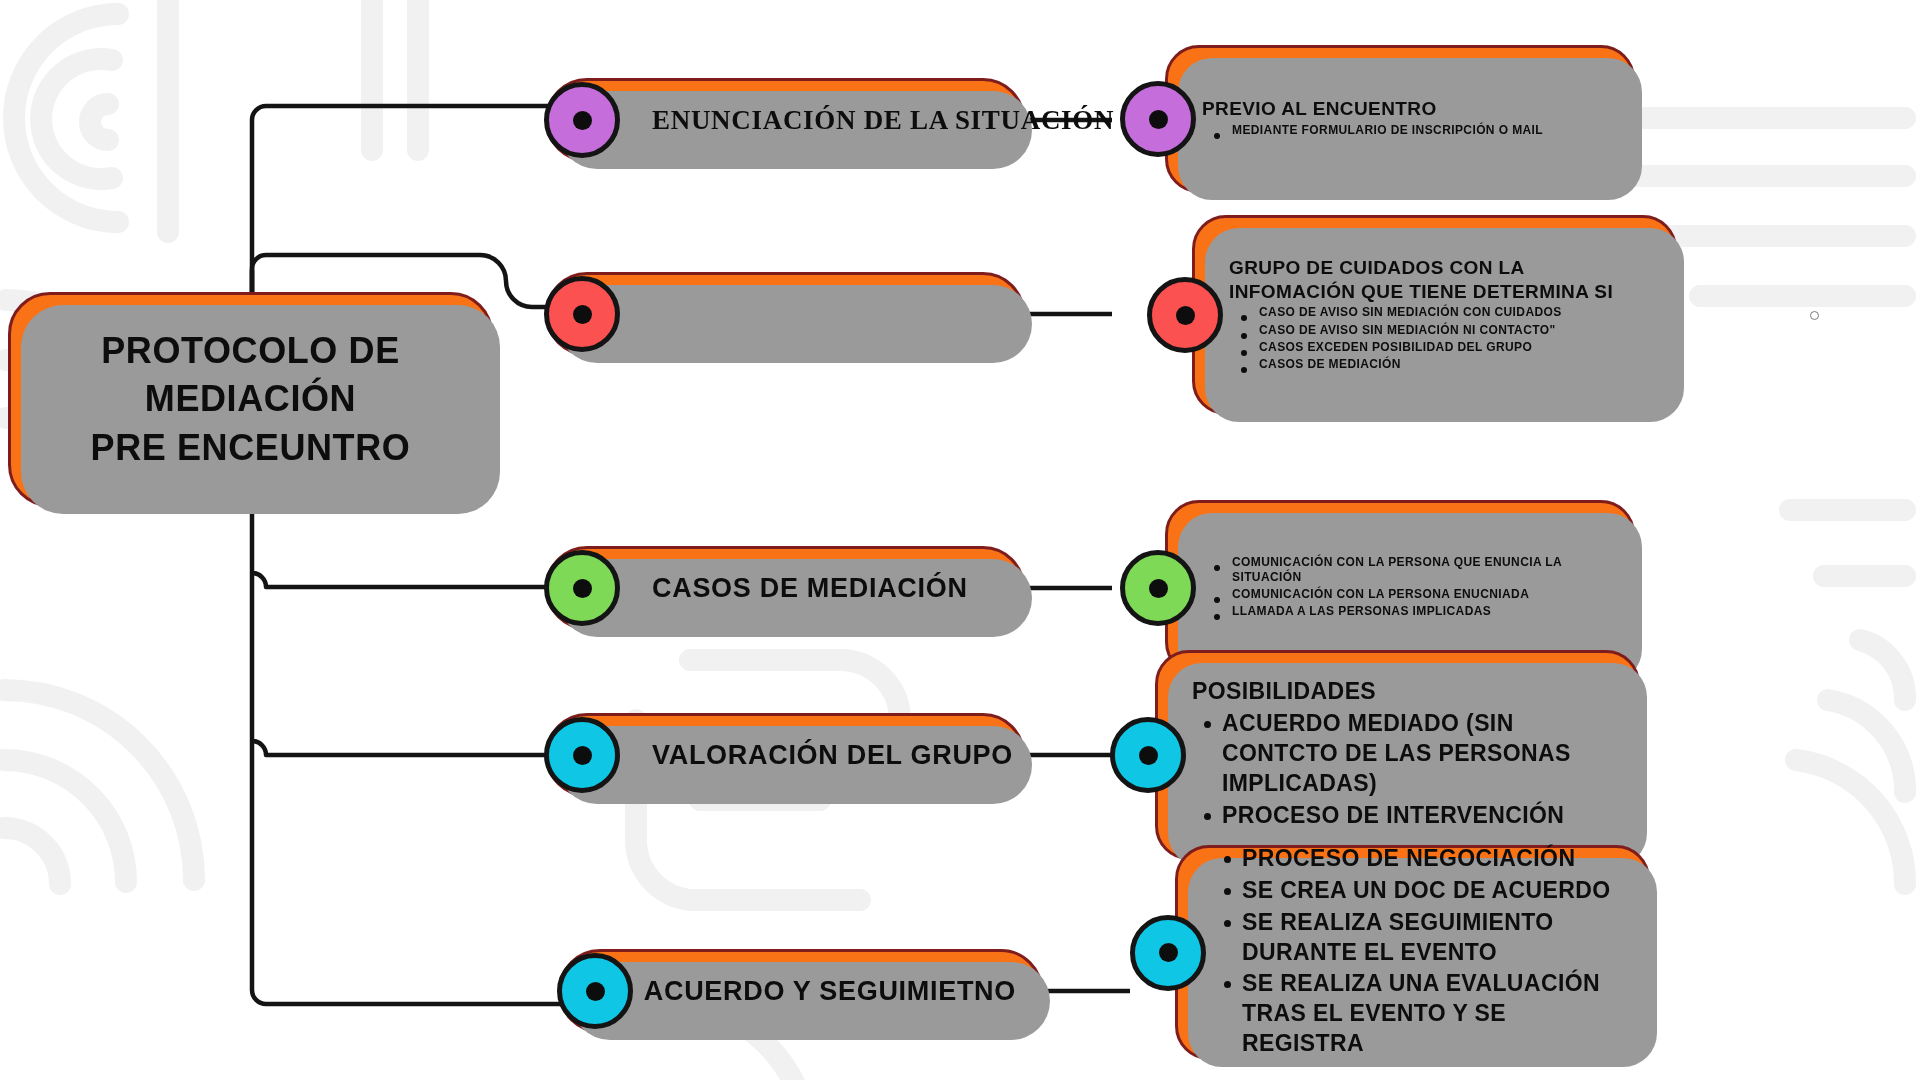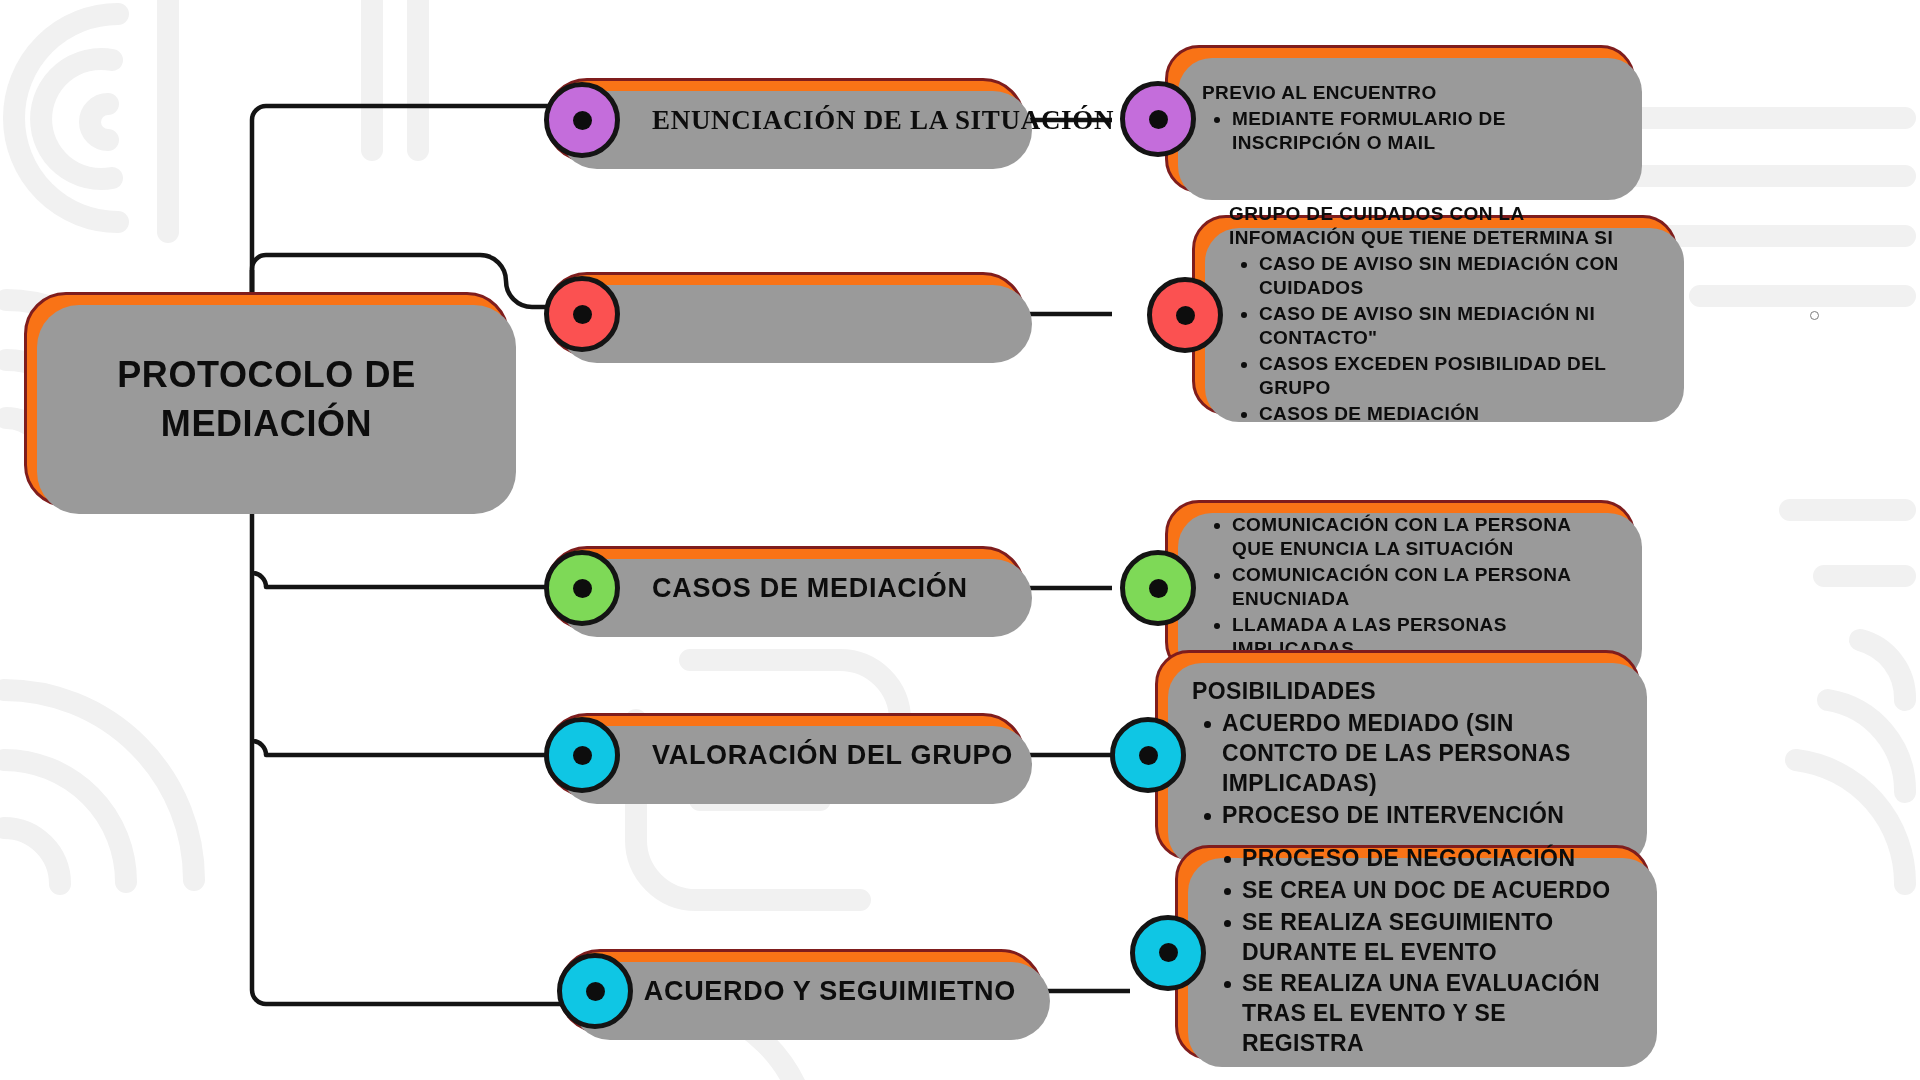--- a/index.html
+++ b/index.html
@@ -38,21 +38,21 @@
     position: absolute;
     left: 10px; top: 10px;
     width: 100%; height: 100%;
     background: #9a9a9a;
     border-radius: inherit;
     z-index: -1;
   }
 
   
   .root {
-    left: 24px;
+    left: 8px;
     top: 292px;
     width: 485px;
     height: 215px;
     border-radius: 42px;
     display: flex;
     align-items: center;
     justify-content: center;
     z-index: 4;
   }
   .root-text {
@@ -153,21 +153,21 @@
     line-height: 1.26;
     margin-bottom: 2px;
   }
   ul.bullets {
     margin: 0;
     padding-left: 30px;
     list-style: none;
   }
   ul.bullets li {
     position: relative;
-    font-size: 19px;
+    font-size: 12px;
     font-weight: 700;
     letter-spacing: 0.4px;
     color: #0d0d0d;
     text-transform: uppercase;
     line-height: 1.27;
     margin: 0 0 2px 0;
   }
   ul.bullets li::before {
     content: "";
     position: absolute;
@@ -255,20 +255,21 @@
       <path d="M 1040 991 L 1130 991"></path>
     </g>
   </svg>
 
   <div class="stray-dot" style="left:1810px; top:311px;"></div>
 
   <div class="node root">
     <div class="root-text">
       <div>PROTOCOLO DE</div>
       <div>MEDIACIÓN</div>
+      <div>PRE ENCEUNTRO</div>
     </div>
   </div>
 
   <div class="node branch" style="left:545px; top:78px; width:480px; height:84px;font-family:Liberation Serif, serif;">
     <div class="dot-wrap">
       <div class="dot-ring" style="background:#c46ddb;"></div>
       <div class="dot-core"></div>
     </div>
     <div class="branch-label">ENUNCIACIÓN DE LA SITUACIÓN</div>
   </div>

